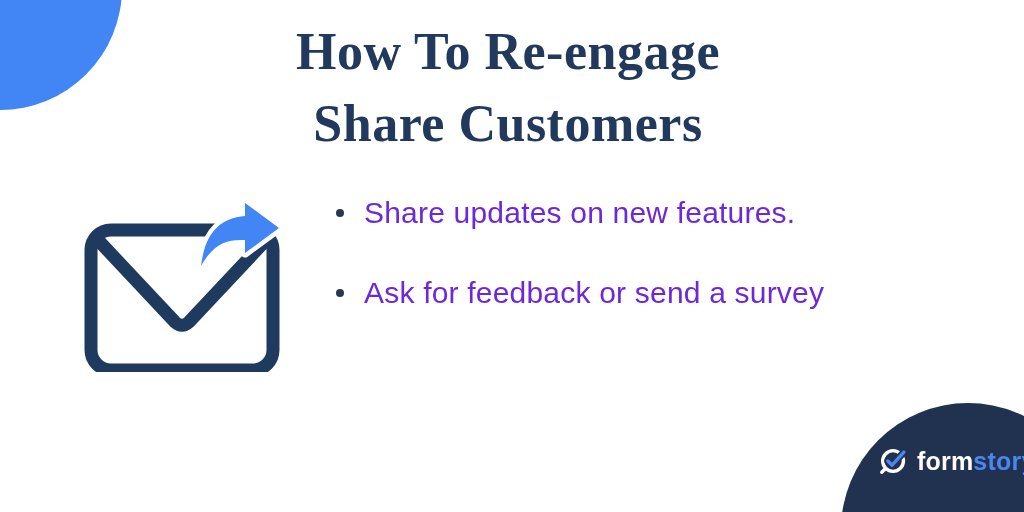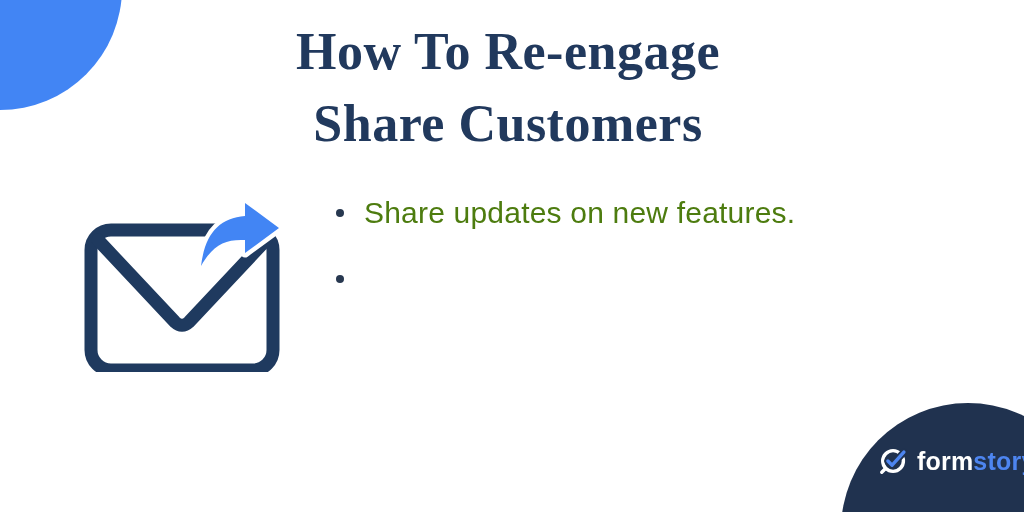--- a/index.html
+++ b/index.html
@@ -65,21 +65,21 @@
     display: flex;
     flex-direction: column;
     gap: 44px;
   }
   .bullets li {
     display: flex;
     align-items: center;
     gap: 20px;
     font-size: 30px;
     line-height: 36px;
-    color: #4d7c0f;
+    color: #6d28d9;
     font-weight: 500;
     letter-spacing: 0.2px;
   }
   .bullets .dot {
     width: 8px; height: 8px;
     border-radius: 50%;
     background: #273850;
     flex: 0 0 auto;
   }
 
@@ -125,20 +125,21 @@
     </svg>
   </div>
 
   <ul class="bullets">
     <li>
       <span class="dot"></span>
       <span>Share updates on new features.</span>
     </li>
     <li>
       <span class="dot"></span>
+      <span>Ask for feedback or send a survey</span>
     </li>
   </ul>
 
   <div class="blob-bottomright"></div>
 
   <div class="logo">
     <svg viewBox="0 0 34 34" xmlns="http://www.w3.org/2000/svg" aria-hidden="true">
 
       <circle cx="16" cy="17" r="11" fill="none" stroke="#ffffff" stroke-width="3.6"></circle>
 

